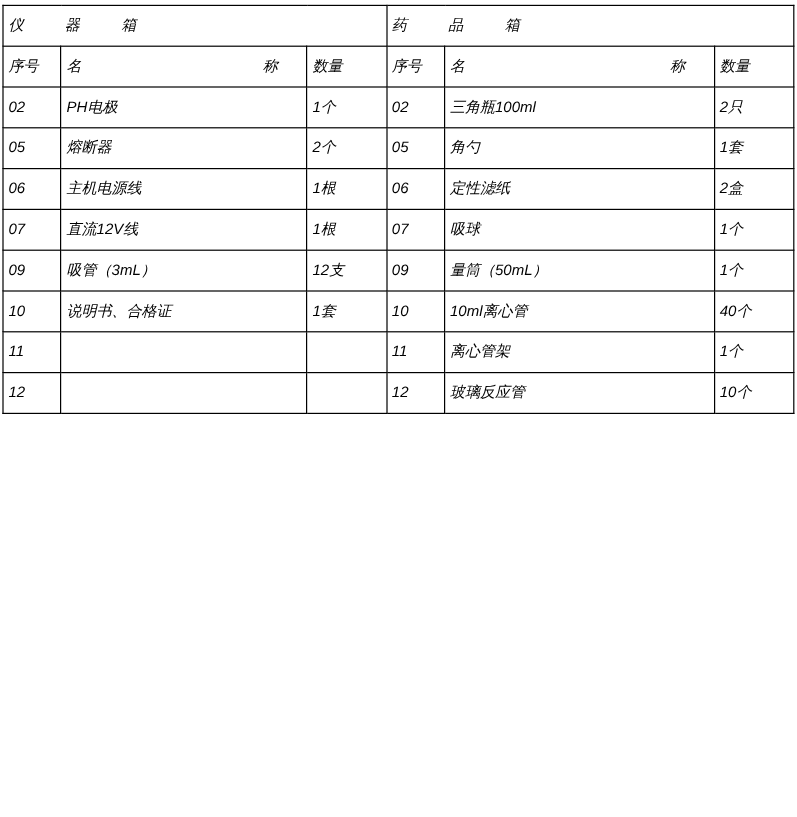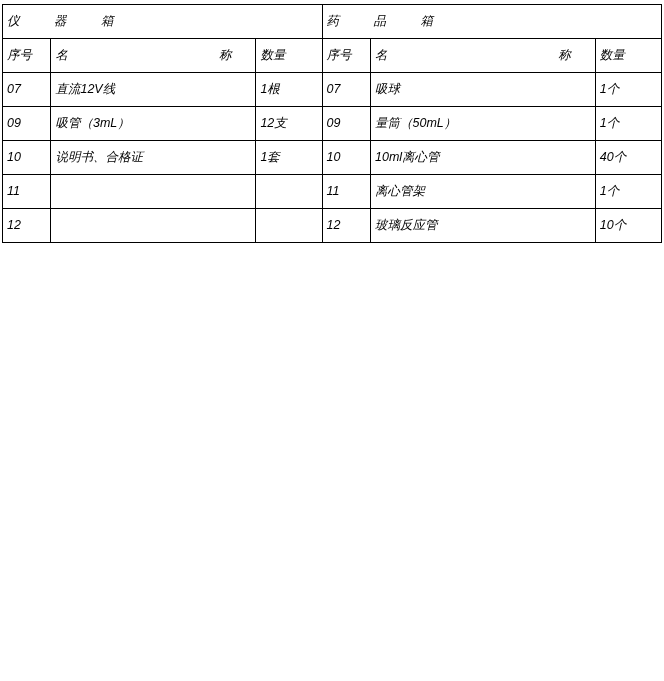--- a/index.html
+++ b/index.html
@@ -102,20 +102,44 @@
         <td>数量</td>
         <td class="no-cell">序号</td>
         <td class="hdr-name cell-indent">
           <span class="left">名</span>
           <span class="right">称</span>
         </td>
         <td>数量</td>
       </tr>
 
       <tr>
+        <td class="no-cell">02</td>
+        <td class="cell-indent">PH电极</td>
+        <td>1个</td>
+        <td class="no-cell">02</td>
+        <td class="cell-indent">三角瓶100ml</td>
+        <td>2只</td>
+      </tr>
+      <tr>
+        <td class="no-cell">05</td>
+        <td class="cell-indent">熔断器</td>
+        <td>2个</td>
+        <td class="no-cell">05</td>
+        <td class="cell-indent">角勺</td>
+        <td>1套</td>
+      </tr>
+      <tr>
+        <td class="no-cell">06</td>
+        <td class="cell-indent">主机电源线</td>
+        <td>1根</td>
+        <td class="no-cell">06</td>
+        <td class="cell-indent">定性滤纸</td>
+        <td>2盒</td>
+      </tr>
+      <tr>
         <td class="no-cell">07</td>
         <td class="cell-indent">直流12V线</td>
         <td>1根</td>
         <td class="no-cell">07</td>
         <td class="cell-indent">吸球</td>
         <td>1个</td>
       </tr>
       <tr>
         <td class="no-cell">09</td>
         <td class="cell-indent">吸管（3mL）</td>

